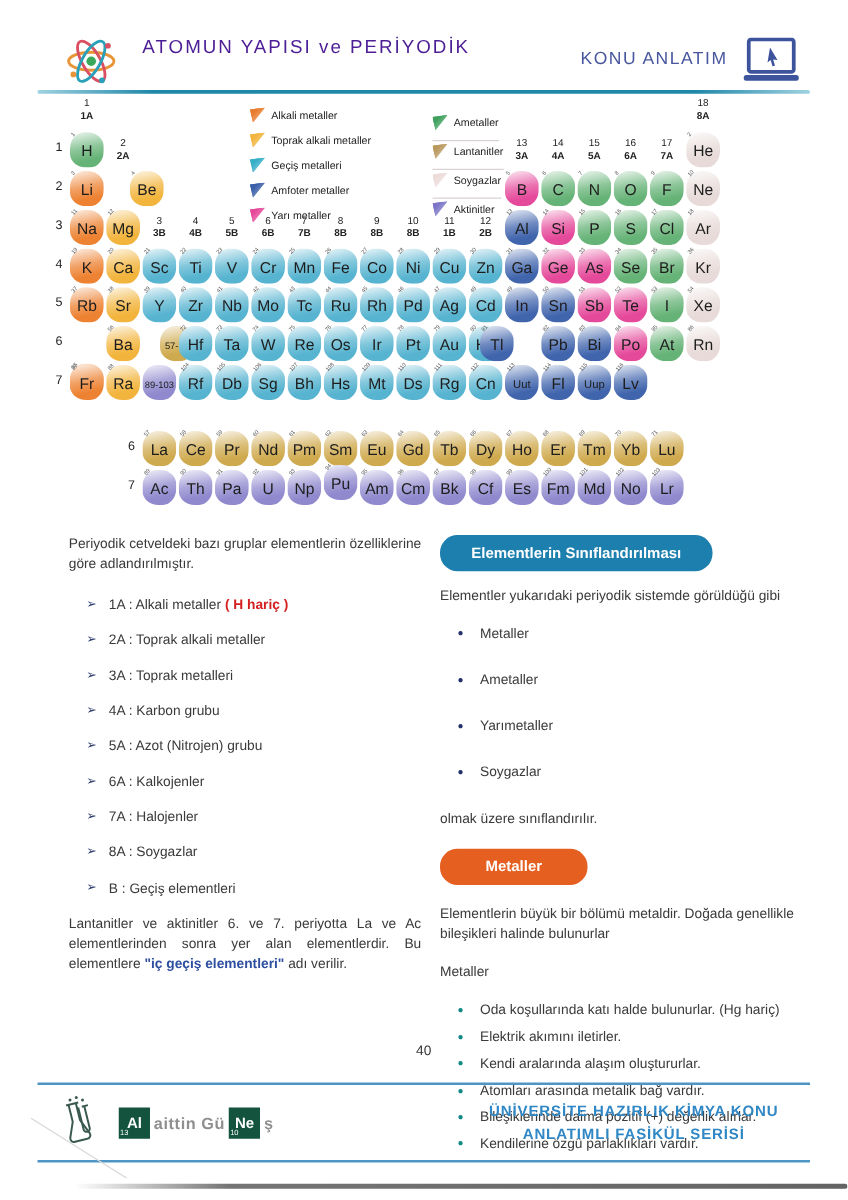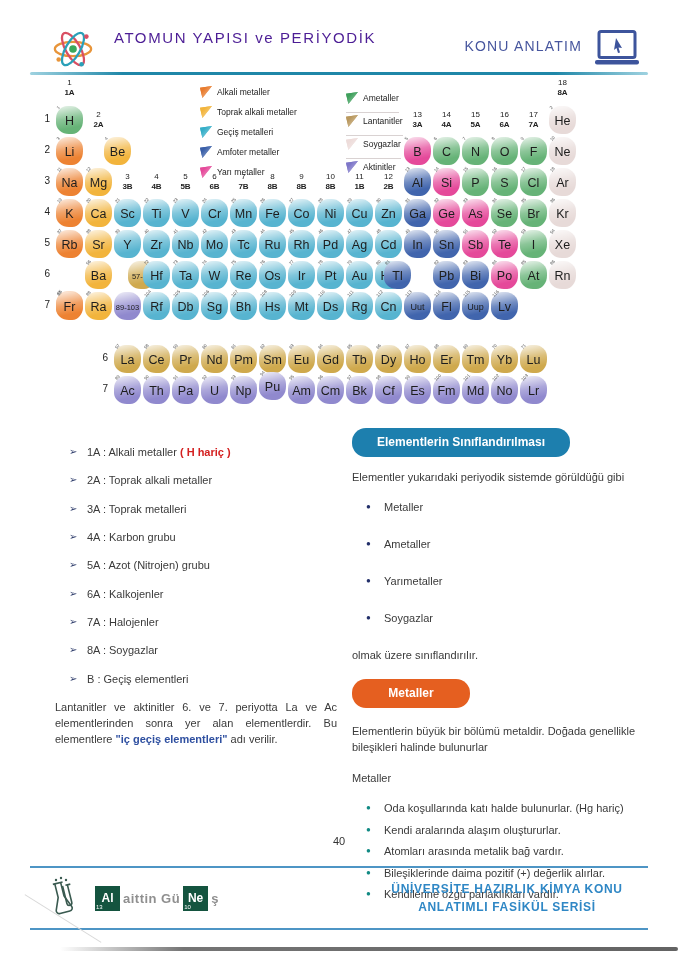--- a/index.html
+++ b/index.html
@@ -631,20 +631,21 @@
       <span class="lg-sw" style="background: linear-gradient(135deg, rgb(237, 220, 218) 30%, rgba(255, 255, 255, 0.55)) rgb(237, 220, 218);"></span>
       <span class="lbl">Soygazlar</span>
     </div>
     <div class="lg-item" style="left: 346px; top: 159px;">
       <span class="lg-sw" style="background: linear-gradient(135deg, rgb(125, 118, 200) 30%, rgba(255, 255, 255, 0.55)) rgb(125, 118, 200);"></span>
       <span class="lbl">Aktinitler</span>
     </div>
   </div>
 
 <div class="lcol">
+  <div class="intro">Periyodik cetveldeki bazı gruplar elementlerin özelliklerine göre adlandırılmıştır.</div>
   <ul class="llist" id="group-list">
       <li><span class="arr">➢</span><span>1A : Alkali metaller</span><span class="red"> ( H hariç )</span></li>
       <li><span class="arr">➢</span><span>2A : Toprak alkali metaller</span></li>
       <li><span class="arr">➢</span><span>3A : Toprak metalleri</span></li>
       <li><span class="arr">➢</span><span>4A : Karbon grubu</span></li>
       <li><span class="arr">➢</span><span>5A : Azot (Nitrojen) grubu</span></li>
       <li><span class="arr">➢</span><span>6A : Kalkojenler</span></li>
       <li><span class="arr">➢</span><span>7A : Halojenler</span></li>
       <li><span class="arr">➢</span><span>8A : Soygazlar</span></li>
       <li><span class="arr">➢</span><span>B : Geçiş elementleri</span></li>
@@ -662,20 +663,21 @@
       <li>Ametaller</li>
       <li>Yarımetaller</li>
       <li>Soygazlar</li>
     </ul>
   <div>olmak üzere sınıflandırılır.</div>
   <div class="pill orange">Metaller</div>
   <div class="p-gap" style="margin-top:16px">Elementlerin büyük bir bölümü metaldir. Doğada genellikle bileşikleri halinde bulunurlar</div>
   <div class="p-gap" style="margin-top:15px">Metaller</div>
   <ul class="dotlist teal" id="metal-list">
       <li>Oda koşullarında katı halde bulunurlar. (Hg hariç)</li>
+      <li>Elektrik akımını iletirler.</li>
       <li>Kendi aralarında alaşım oluştururlar.</li>
       <li>Atomları arasında metalik bağ vardır.</li>
       <li>Bileşiklerinde daima pozitif (+) değerlik alırlar.</li>
       <li>Kendilerine özgü parlaklıkları vardır.</li>
     </ul>
 </div>
 
 <div class="pageno">40</div>
 <div class="fline" style="top:866px"></div>
 

